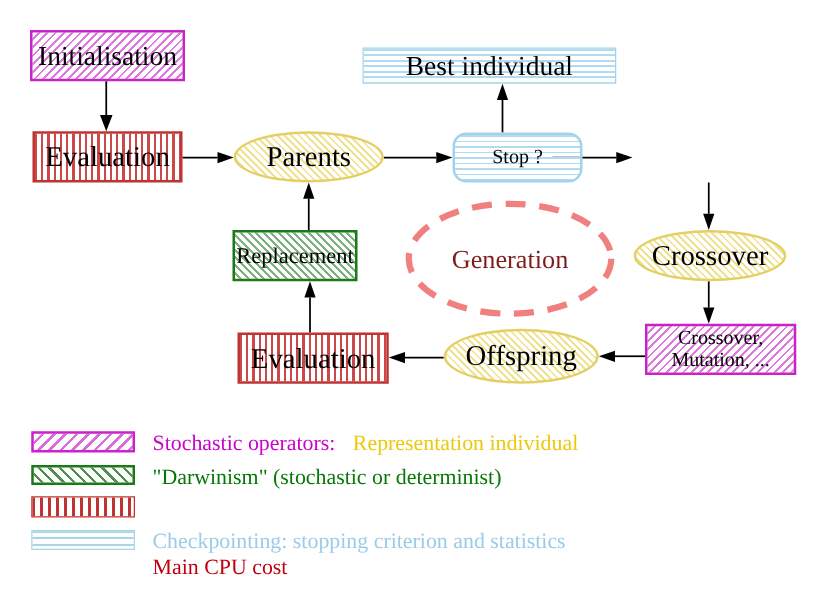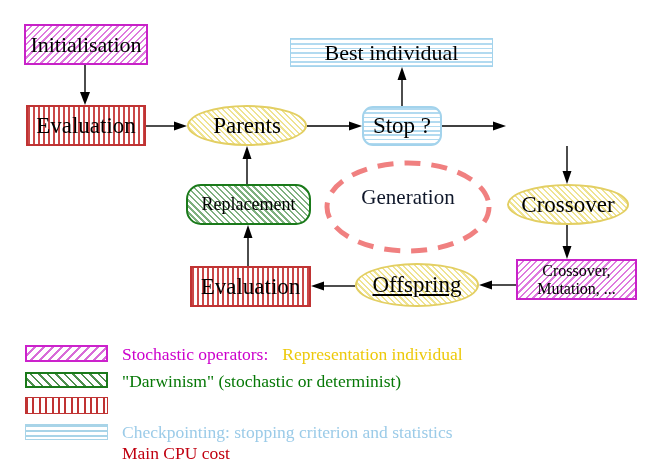--- a/index.html
+++ b/index.html
@@ -41,30 +41,30 @@
   .ellipse-yellow {
     border: 2px solid #E3CF63;
     border-radius: 50%;
     background: repeating-linear-gradient(45deg, rgba(0,0,0,0) 0 2.5px, #EFE391 2.5px 4.1px);
   }
   
   #n-initialisation { left: 24px;  top: 24px;  width: 124px; height: 41px; font-size: 22px; }
   #n-evaluation-top { left: 26px;  top: 105px; width: 120px; height: 41px; font-size: 23px; }
   #n-parents        { left: 187px; top: 105px; width: 120px; height: 41px; font-size: 23px; }
   #n-best           { left: 290px; top: 38px;  width: 203px; height: 29px; font-size: 22px; border-width: 1px; }
-  #n-stop           { left: 362px; top: 106px; width: 80px;  height: 40px; font-size: 23px; border-radius: 11px; }
+  #n-stop           { left: 362px; top: 106px; width: 104px;  height: 40px; font-size: 16px; border-radius: 11px; }
   #n-selection      { left: 506px; top: 105px; width: 121px; height: 41px; font-size: 23px; }
   #n-genitors       { left: 507px; top: 184px; width: 122px; height: 41px; font-size: 23px; }
   #n-crossover      { left: 516px; top: 259px; width: 121px; height: 41px; font-size: 16px; line-height: 18px; }
-  #n-offspring      { left: 355px; top: 263px; width: 124px; height: 44px; font-size: 23px; text-decoration: underline; }
+  #n-offspring      { left: 355px; top: 263px; width: 124px; height: 44px; font-size: 23px; }
   #n-evaluation-bot { left: 190px; top: 266px; width: 121px; height: 41px; font-size: 23px; }
-  #n-replacement    { left: 186px; top: 184px; width: 125px; height: 41px; font-size: 18px; border-radius: 15px; }
+  #n-replacement    { left: 186px; top: 184px; width: 100px; height: 41px; font-size: 18px; }
   #n-generation-label {
-    left: 325px; top: 184px; width: 166px; height: 26px;
-    color: #0f172a; font-size: 21px; border: none; background: none;
+    left: 325px; top: 194px; width: 166px; height: 26px;
+    color: #7f1d1d; font-size: 21px; border: none; background: none;
   }
   #arrow-layer { position: absolute; left: 0; top: 0; }
   .edge line { stroke: #000; stroke-width: 1.4; }
   .edge polygon { fill: #000; }
   
   .swatch { position: absolute; box-sizing: border-box; left: 25px; width: 83px; }
   #sw-magenta { top: 345px; height: 17px; border: 2px solid #CC22CC;
     background: repeating-linear-gradient(135deg, rgba(0,0,0,0) 0 4.4px, #D86CD8 4.4px 6.4px); }
   #sw-green   { top: 372px; height: 16px; border: 2px solid #1A7A1A;
     background: repeating-linear-gradient(45deg, rgba(0,0,0,0) 0 4.2px, #4E8F4E 4.2px 6px); }

